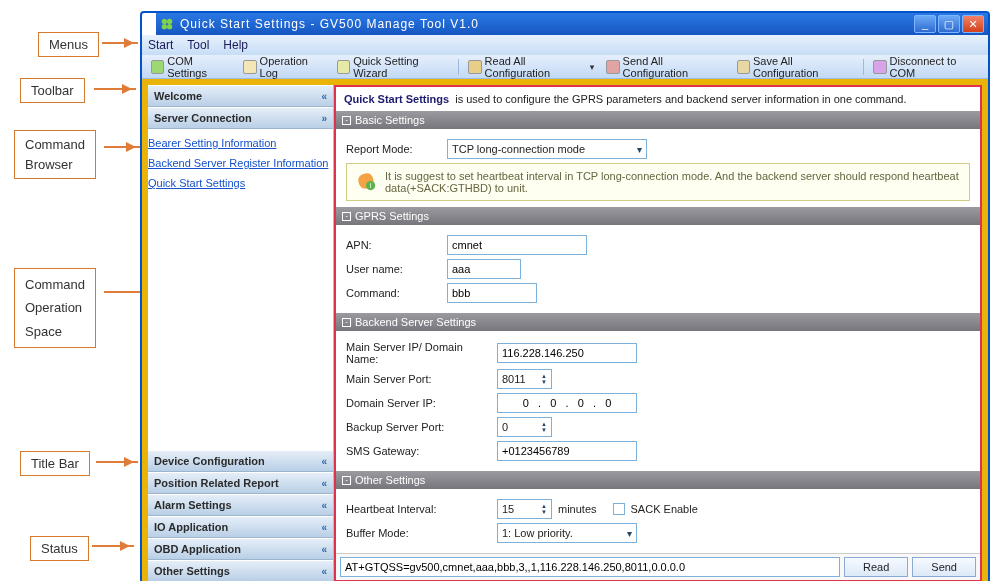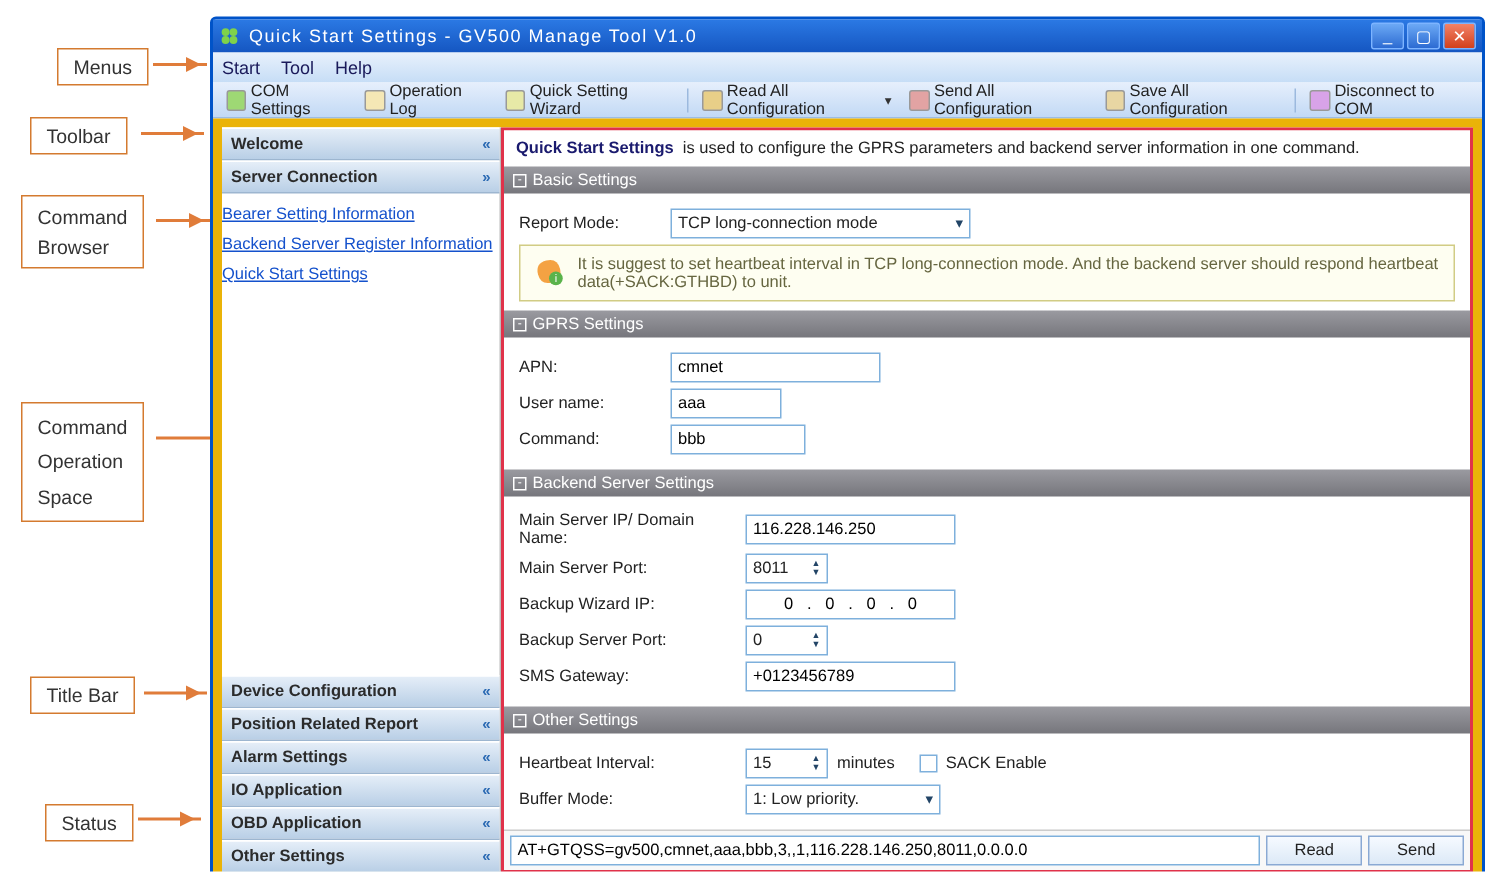--- a/index.html
+++ b/index.html
@@ -1,21 +1,21 @@
 <!DOCTYPE html>
 <html><head>
 <meta charset="utf-8">
 <style>
   * { box-sizing: border-box; margin: 0; padding: 0; }
   body { font-family: Tahoma, Arial, sans-serif; font-size: 11px; color: #222; background: #fff; width: 1000px; height: 581px; position: relative; overflow: hidden; }
   .label-box { position: absolute; border: 1px solid #d47a2f; padding: 4px 10px; font-size: 13px; color: #333; background: #fff; }
   .arrow { position: absolute; height: 2px; background: #e07c3a; }
   .arrow::after { content: ""; position: absolute; right: -1px; top: -4px; border: 5px solid transparent; border-left: 10px solid #e07c3a; }
   .window { position: absolute; left: 140px; top: 11px; width: 850px; border: 2px solid #0053c8; border-radius: 4px 4px 0 0; background: #fff; }
-  .title-bar { background: linear-gradient(#2b79e4,#1556c1); height: 22px; display: flex; align-items: center; padding: 0 4px; color: #fff; font-size: 12px; }
+  .title-bar { background: linear-gradient(#2b79e4,#1556c1); height: 22px; display: flex; align-items: center; padding: 0 4px; color: #fff; font-size: 12px; margin-left: 14px; }
   .title-bar .clover { width: 14px; height: 14px; margin-right: 6px; }
   .title-bar .title { flex: 1; letter-spacing: 1px; }
   .win-btn { width: 22px; height: 18px; margin-left: 2px; border: 1px solid #7db4ff; border-radius: 2px; background: linear-gradient(#6ca9f5,#2c6bd2); display: flex; align-items: center; justify-content: center; color: #fff; font-size: 11px; }
   .win-btn.close { background: linear-gradient(#f28268,#d2401c); }
   .menu-bar { background: linear-gradient(#e8f1fc,#c6ddf6); height: 20px; display: flex; align-items: center; padding: 0 6px; gap: 14px; color: #1a1a5a; font-size: 12px; }
   .menu-item { cursor: default; }
   .tool-bar { background: linear-gradient(#e6effc,#c2d9f5); height: 24px; display: flex; align-items: center; padding: 0 4px; gap: 2px; font-size: 11px; border-bottom: 1px solid #9bbce4; }
   .tool-item { display: flex; align-items: center; gap: 3px; padding: 2px 5px; cursor: default; }
   .tool-item .ti-ico { width: 14px; height: 14px; border: 1px solid #999; border-radius: 2px; background: #f5e7b5; }
   .tool-item .drop { font-size: 9px; color: #333; }
@@ -228,21 +228,21 @@
             <div class="lbl">Main Server Port:</div>
           <div class="spin">
               <span>8011</span>
               <span class="sp-btns">
                 <span>▲</span>
                 <span>▼</span>
               </span>
             </div>
         </div>
         <div class="row">
-            <div class="lbl">Backup Wizard IP:</div>
+            <div class="lbl">Domain Server IP:</div>
             <input type="text" class="ipfield" value="0   .   0   .   0   .   0" style="">
           </div>
         <div class="row">
             <div class="lbl">Backup Server Port:</div>
           <div class="spin">
               <span>0</span>
               <span class="sp-btns">
                 <span>▲</span>
                 <span>▼</span>
               </span>
@@ -267,21 +267,21 @@
                 <span>▲</span>
                 <span>▼</span>
               </span>
             </div>
           <span style="margin-right:10px;">minutes</span>
           <span class="checkbox"></span>
           <span>SACK Enable</span>
         </div>
         <div class="row">
           <div class="lbl">Buffer Mode:</div>
-          <div class="sel" style="width:130px;display:flex;justify-content:space-between;align-items:center;">
+          <div class="sel" style="width:140px;display:flex;justify-content:space-between;align-items:center;">
               <span>1: Low priority.</span>
               <span style="color:#246;font-size:10px;">▾</span>
             </div>
         </div>
       </div>
 
       <div class="cmd-bar">
         <input type="text" class="cmd-input" value="AT+GTQSS=gv500,cmnet,aaa,bbb,3,,1,116.228.146.250,8011,0.0.0.0" style="">
         <div class="btn">Read</div>
         <div class="btn">Send</div>

